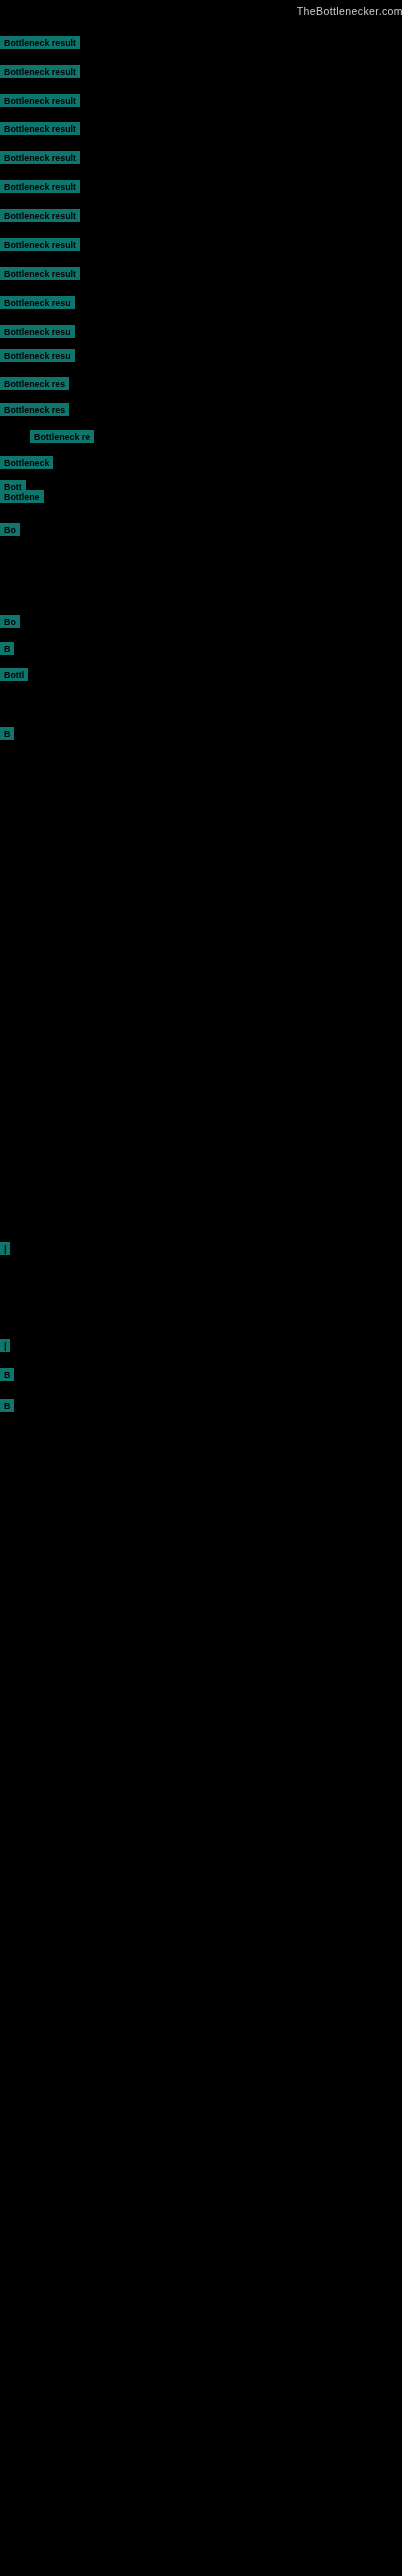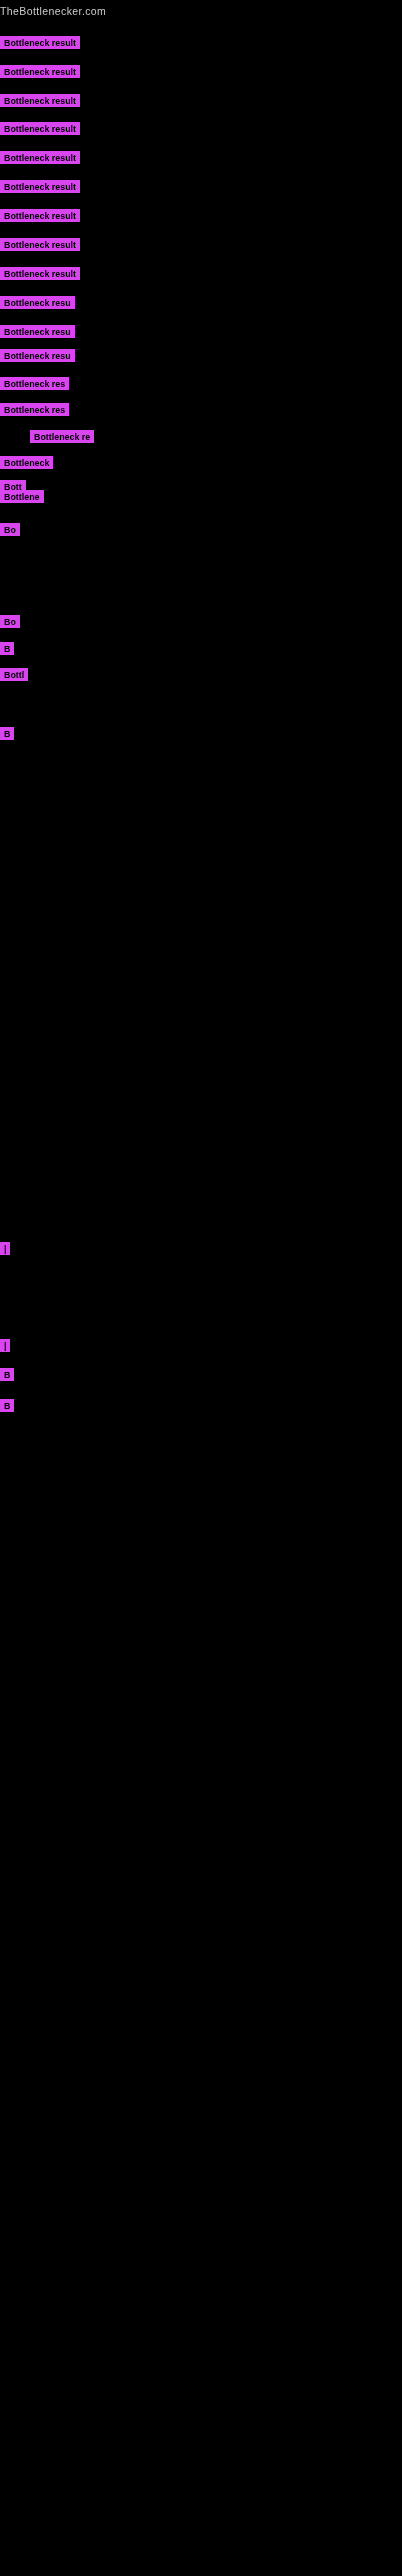--- a/index.html
+++ b/index.html
@@ -4,28 +4,28 @@
   <style>
     * { margin: 0; padding: 0; box-sizing: border-box; }
     body {
       background: #000;
       width: 403px;
       min-height: 2576px;
       font-family: Arial, sans-serif;
       position: relative;
     }
     .site-title {
-      text-align: left;
+      text-align: right;
       color: #ccc;
       font-size: 10.5px;
       padding: 4.8px 0 3.2px 0;
       letter-spacing: 0.4px;
     }
     .bottleneck-label {
-      background: #d946ef;
+      background: #0f766e;
       color: #000;
       font-size: 8.9px;
       font-weight: bold;
       padding: 1.6px 4px;
       display: inline-block;
       white-space: nowrap;
       overflow: hidden;
     }
     .row {
       position: absolute;

